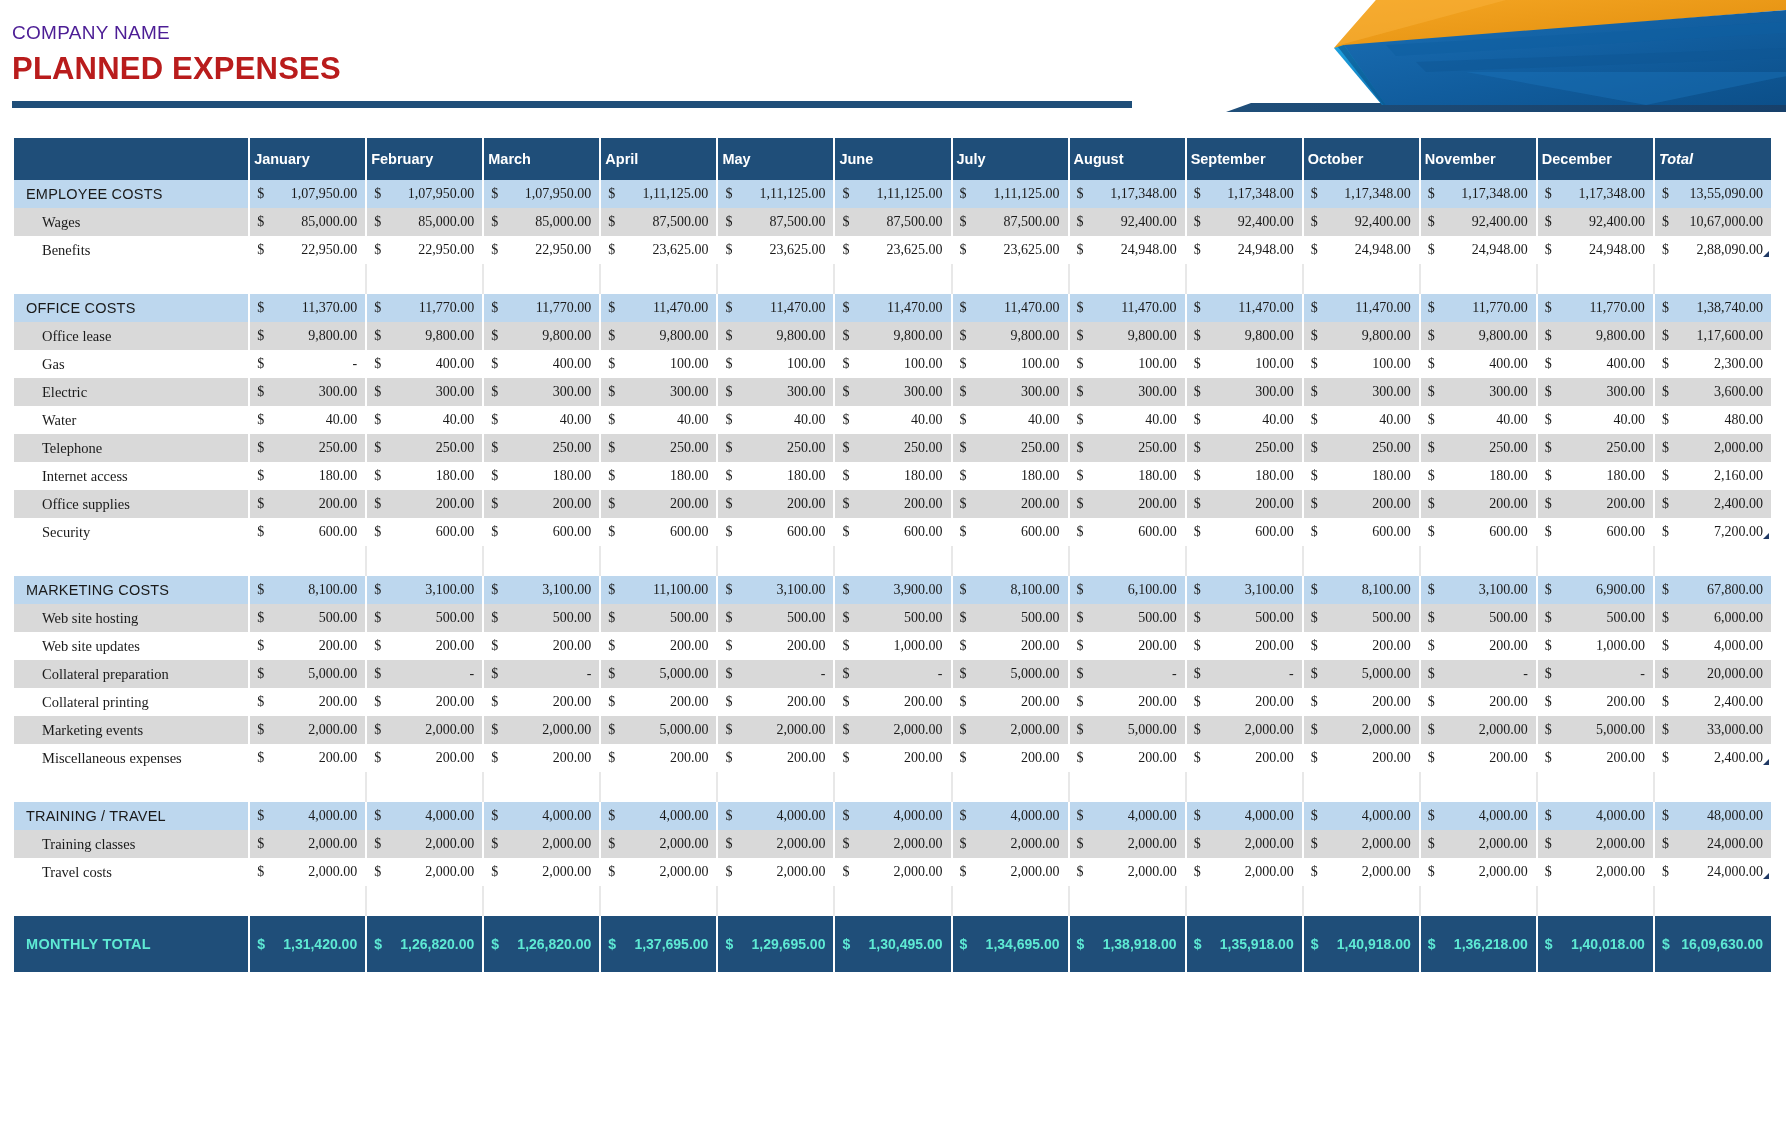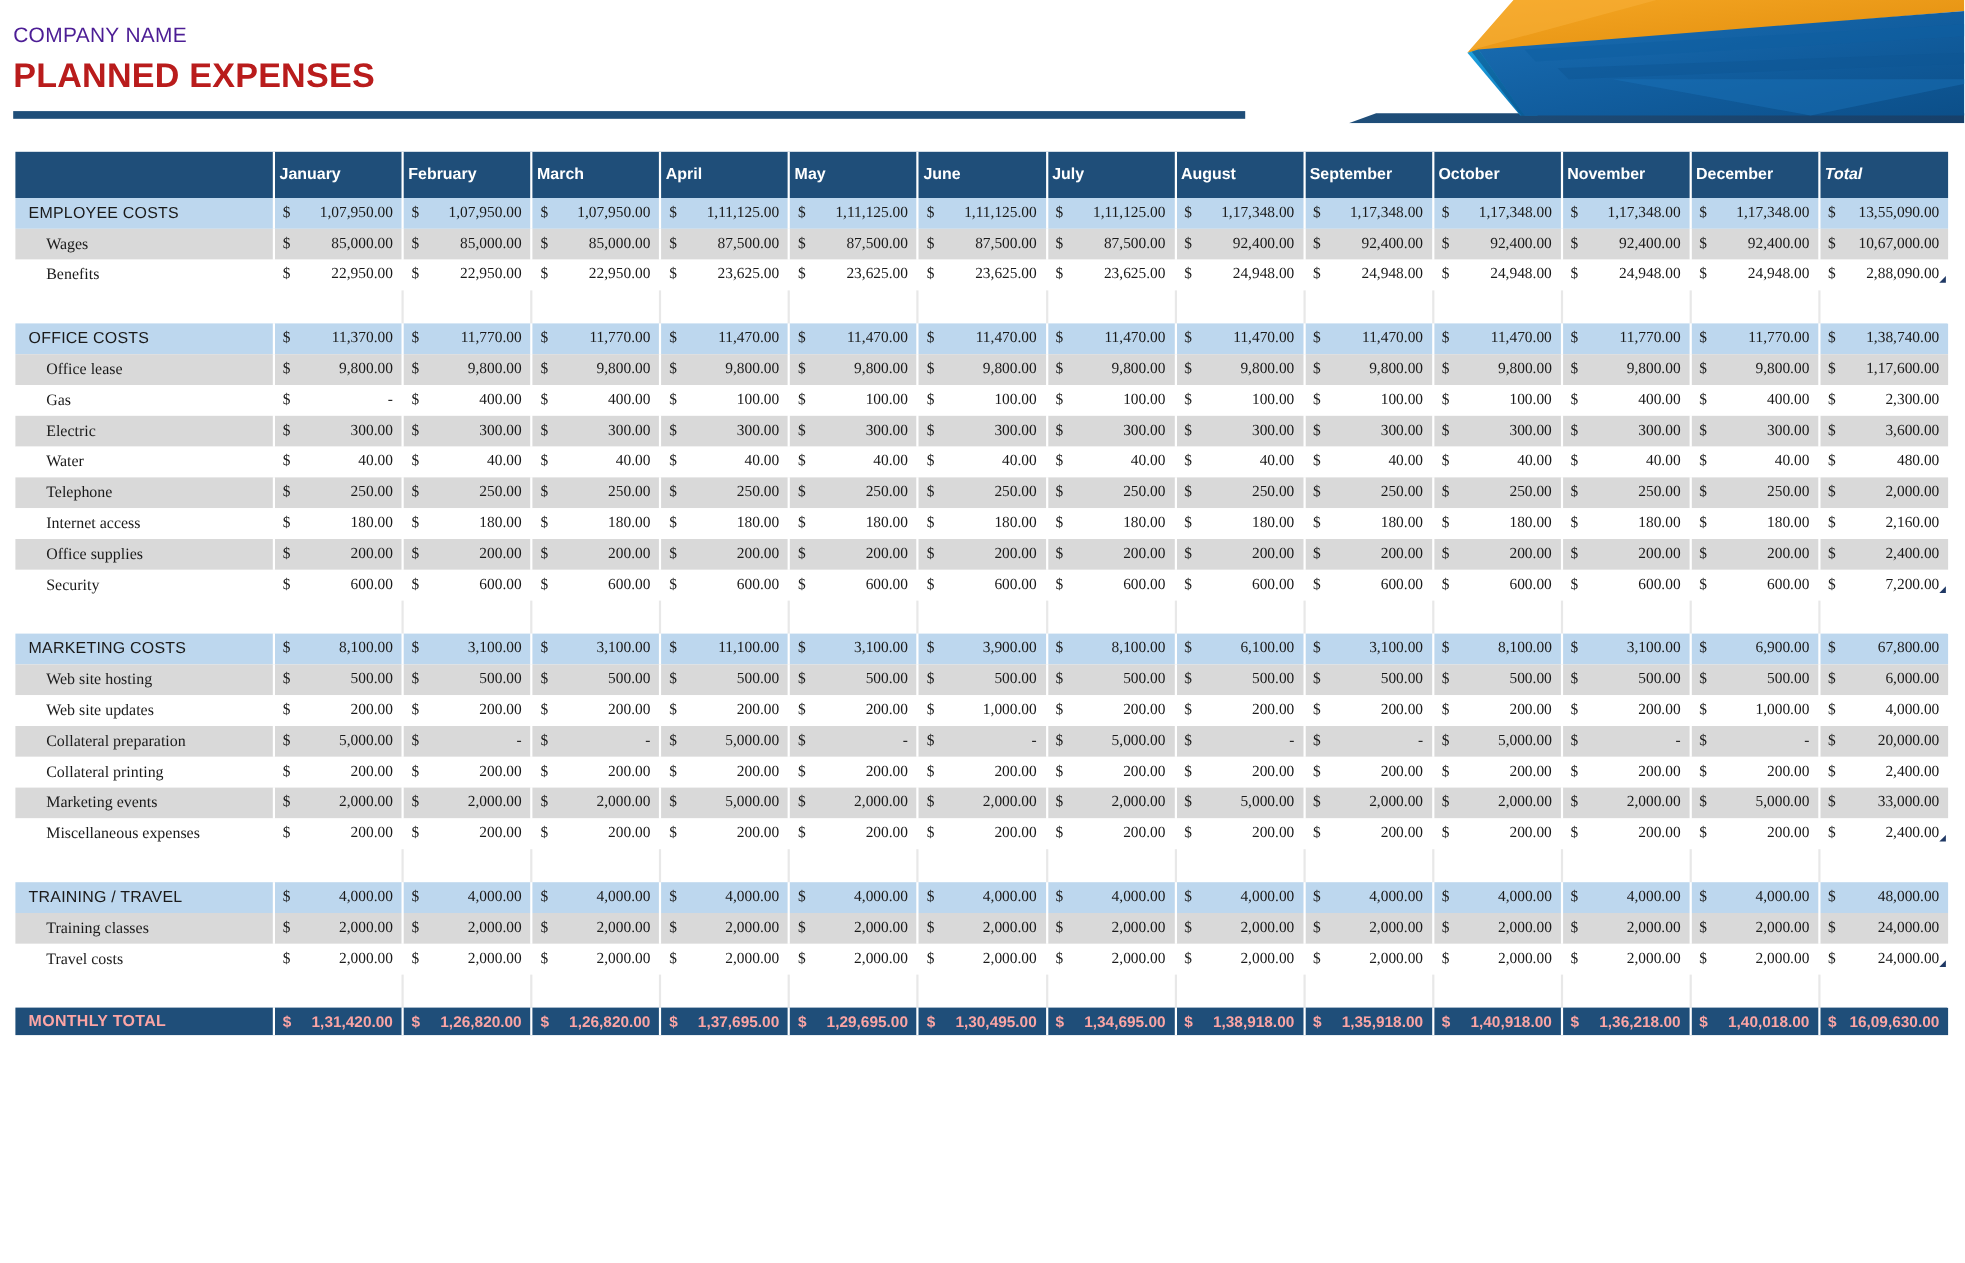--- a/index.html
+++ b/index.html
@@ -129,22 +129,22 @@
 
   tr.spacer td {
     background: #ffffff;
     height: 30px;
     border-right: 2px solid #ffffff;
   }
   tr.spacer td.vline { border-right: 2px solid #e8e8e8; }
 
   tr.grand td {
     background: #1f4e79;
-    color: #fca5a5;
-    height: 25px;
+    color: #5eead4;
+    height: 56px;
     font-family: "Liberation Sans", sans-serif;
     font-weight: bold;
     font-size: 14.5px;
   }
   tr.grand td.label {
     letter-spacing: 0.3px;
   }
   tr.grand .money { font-family: "Liberation Sans", sans-serif; font-weight: bold; }
   tr.grand .money .cur,
   tr.grand .money .amt { font-size: 14px; }

